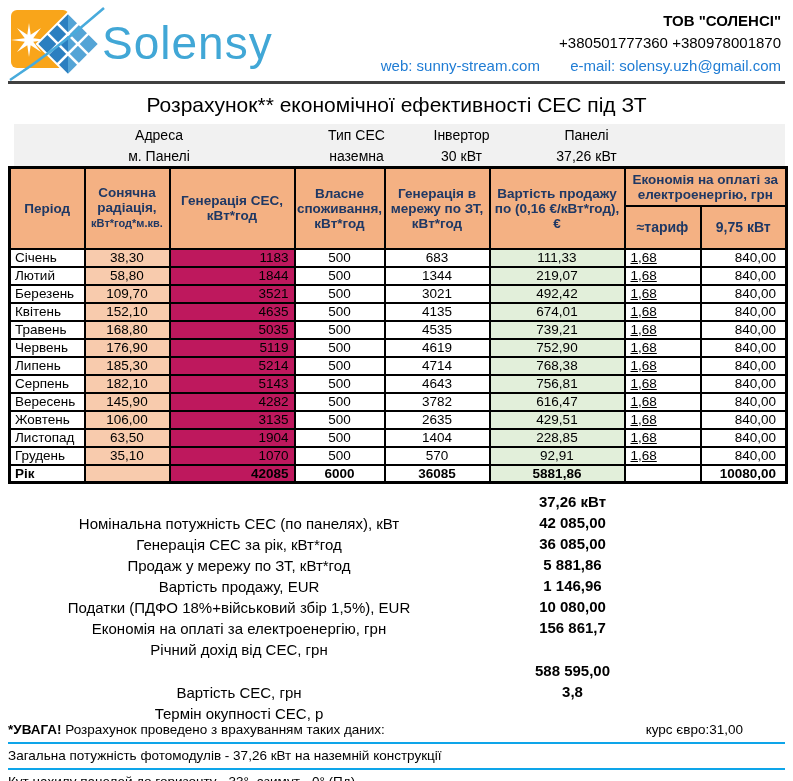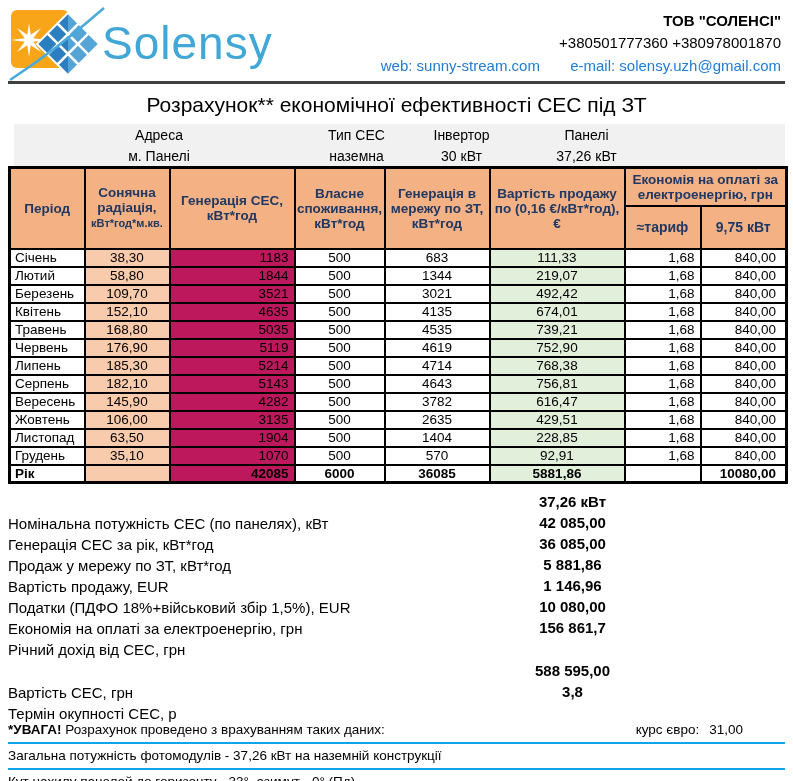--- a/index.html
+++ b/index.html
@@ -49,37 +49,37 @@
   }
   thead tr.hrow1 th { height: 38px; }
   thead tr.hrow2 th { height: 43px; font-size: 14px; }
   th .unit { font-size: 11px; }
   td { font-size: 13.5px; height: 18px; padding: 0 5px; }
   .c0 { text-align: left; padding-left: 4px; }
   .c1 { background: #F8CBAD; text-align: center; }
   .c2 { background: #be185d; text-align: right; }
   .c3, .c4 { text-align: center; }
   .c5 { background: #E2EFDA; text-align: center; }
-  .c6 { text-align: right; }
+  .c6 { text-align: left; text-decoration: underline; }
   .c7 { text-align: right; padding-right: 9px; }
   tr.total td { font-weight: 700; margin-left: 12px; }
 
   
   .summary { margin-top: 7px; font-size: 15px; }
   .sum-row { display: flex; height: 21px; align-items: center; }
-  .sum-label { width: 462px; text-align: left; margin-top: 44px; }
+  .sum-label { width: 462px; text-align: center; margin-top: 44px; }
   .sum-value { width: 205px; text-align: center; font-weight: 700; }
   .sum-gap { height: 22px; }
 
   
   .notes { margin-top: 16px; font-size: 13.5px; }
   .note-row { line-height: 24px; border-bottom: 2px solid #0ea5e9; }
   .note-first { display: flex; justify-content: space-between; }
   .note-first .euro { padding-right: 42px; white-space: nowrap; }
-  .note-first .euro .euro-val { margin-left: 10px; }
+  .note-first .euro .euro-val { }
   .note-last { line-height: 23px; padding-bottom: 2px; }
   b.warn { font-weight: 700; }
 </style>
 </head>
 <body>
 
 <div class="page">
 
   <div class="top-header">
     <div class="logo-wrap">

